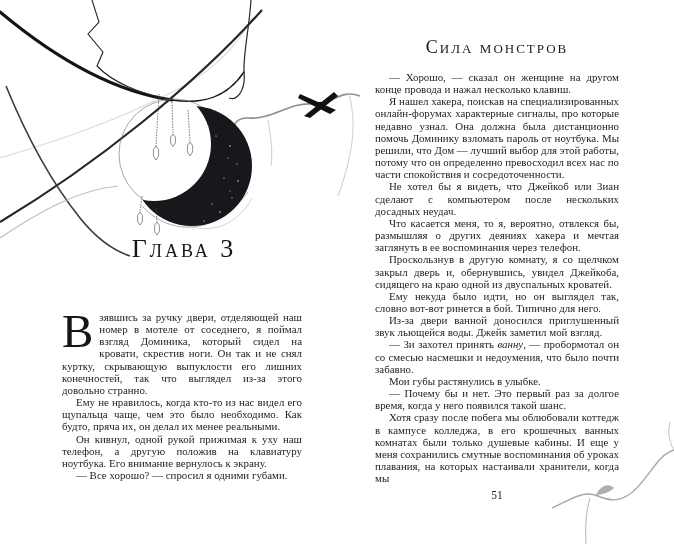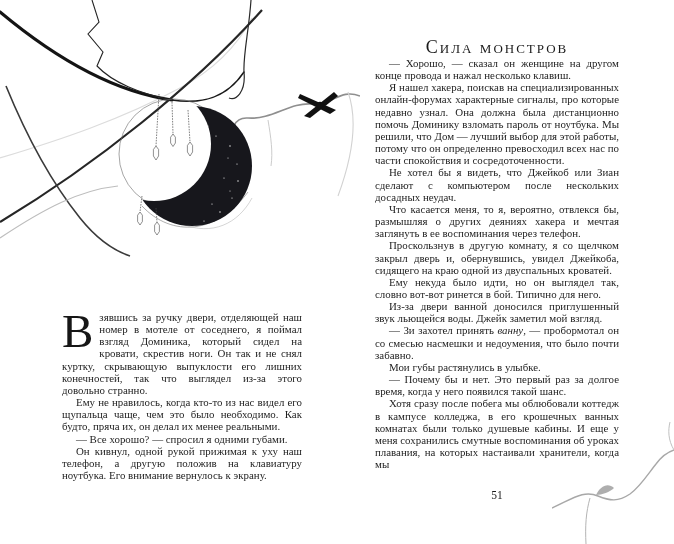--- a/index.html
+++ b/index.html
@@ -25,21 +25,21 @@
   .chapter-subtitle{
     position:absolute;left:64px;top:280px;width:240px;
     text-align:center;font-style:italic;font-size:12.5px;color:#222;
   }
   .body-text{
     position:absolute;width:244px;
     font-size:10.9px;line-height:12.15px;text-align:justify;
     color:#1e1e1e;
   }
   #left-text{left:62px;top:311px;width:240px;}
-  #right-text{left:375px;top:57px;}
+  #right-text{left:375px;top:71px;}
   .para{margin:0;text-indent:14px;}
   .para.opening{text-indent:0;}
   .dropcap{
     float:left;font-size:47px;line-height:34px;
     padding:3px 6px 0 0;color:#161616;
   }
   .running-header{
     position:absolute;left:375px;top:37px;width:244px;
     text-align:center;font-variant:small-caps;font-size:18px;
     letter-spacing:2px;color:#1a1a1a;
@@ -115,24 +115,25 @@
     </g>
   </svg>
 
   <svg id="art-corner" class="art" viewBox="0 0 122 122">
     <path d="M0,86 C22,76 32,68 46,74 C58,79 66,80 78,72 C88,65 96,52 104,42 C110,34 116,30 122,28" fill="none" stroke="#a8a8a8" stroke-width="1.4"></path>
     <path d="M122,28 C116,18 116,8 118,0" fill="none" stroke="#c0c0c0" stroke-width="1"></path>
     <path d="M44,73 C48,64 56,60 62,66 C58,70 50,73 44,73 Z" fill="#aeaeae"></path>
     <path d="M38,76 C34,90 33,104 34,122" fill="none" stroke="#b4b4b4" stroke-width="1"></path>
   </svg>
 
+  <div class="chapter-heading">Глава 3</div>
 
   <div id="left-text" class="body-text">
     <p class="para opening"><span class="dropcap">В</span><span>зявшись за ручку двери, отделяющей наш номер в мотеле от соседнего, я поймал взгляд Доминика, который сидел на кровати, скрестив ноги. Он так и не снял куртку, скрывающую выпуклости его лишних конечностей, так что выглядел из-за этого довольно странно.</span></p>
-    <p class="para">Ему не нравилось, когда кто-то из нас видел его щупальца чаще, чем это было необходимо. Как будто, пряча их, он делал их менее реальными.</p><p class="para">— Все хорошо? — спросил я одними губами.</p><p class="para">Он кивнул, одной рукой прижимая к уху наш телефон, а другую положив на клавиатуру ноутбука. Его внимание вернулось к экрану.</p><span></span>
+    <p class="para">Ему не нравилось, когда кто-то из нас видел его щупальца чаще, чем это было необходимо. Как будто, пряча их, он делал их менее реальными.</p><p class="para">Он кивнул, одной рукой прижимая к уху наш телефон, а другую положив на клавиатуру ноутбука. Его внимание вернулось к экрану.</p><p class="para">— Все хорошо? — спросил я одними губами.</p><span></span>
   </div>
 
 
   <div class="running-header">Сила монстров</div>
 
   <div id="right-text" class="body-text">
     <p class="para">— Хорошо, — сказал он женщине на другом конце провода и нажал несколько клавиш.</p><p class="para">Я нашел хакера, поискав на специализированных онлайн-форумах характерные сигналы, про которые недавно узнал. Она должна была дистанционно помочь Доминику взломать пароль от ноутбука. Мы решили, что Дом — лучший выбор для этой работы, потому что он определенно превосходил всех нас по части спокойствия и сосредоточенности.</p><p class="para">Не хотел бы я видеть, что Джейкоб или Зиан сделают с компьютером после нескольких досадных неудач.</p><p class="para">Что касается меня, то я, вероятно, отвлекся бы, размышляя о других деяниях хакера и мечтая заглянуть в ее воспоминания через телефон.</p><p class="para">Проскользнув в другую комнату, я со щелчком закрыл дверь и, обернувшись, увидел Джейкоба, сидящего на краю одной из двуспальных кроватей.</p><p class="para">Ему некуда было идти, но он выглядел так, словно вот-вот ринется в бой. Типично для него.</p><p class="para">Из-за двери ванной доносился приглушенный звук льющейся воды. Джейк заметил мой взгляд.</p><p class="para">— Зи захотел принять <em>ванну</em>, — пробормотал он со смесью насмешки и недоумения, что было почти забавно.</p><p class="para">Мои губы растянулись в улыбке.</p><p class="para">— Почему бы и нет. Это первый раз за долгое время, когда у него появился такой шанс.</p><p class="para">Хотя сразу после побега мы облюбовали коттедж в кампусе колледжа, в его крошечных ванных комнатах были только душевые кабины. И еще у меня сохранились смутные воспоминания об уроках плавания, на которых настаивали хранители, когда мы</p><span></span>
   </div>
 
   <div id="page-num-right" class="page-number">51</div>

